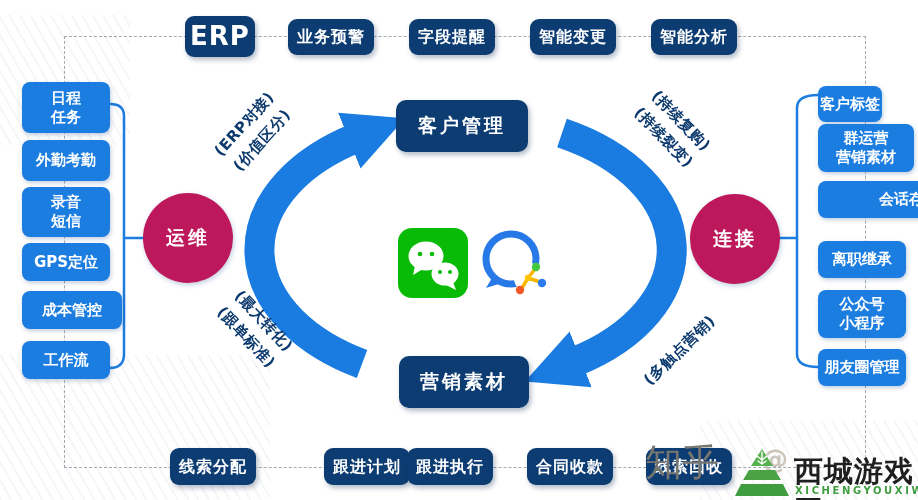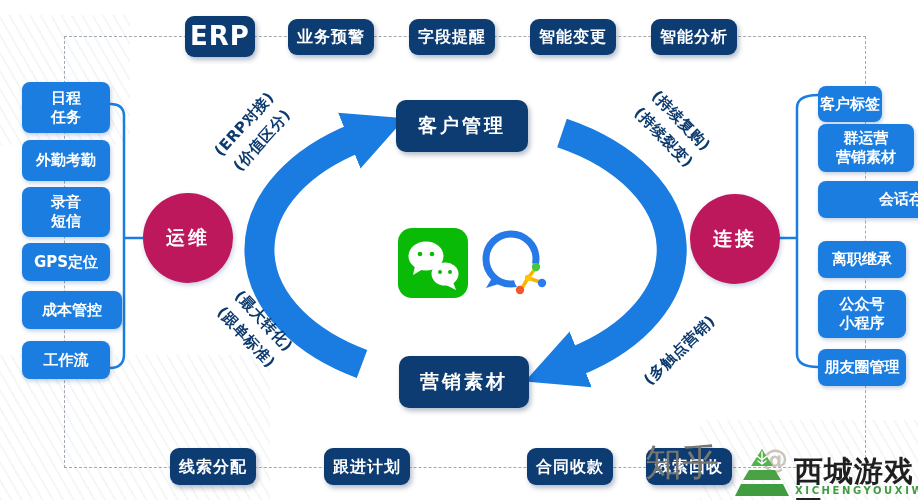--- a/index.html
+++ b/index.html
@@ -60,20 +60,21 @@
   </svg>
 
   <div class="box navy erp" style="left:185px;top:16px;width:70px;height:41px;">ERP</div>
   <div class="box navy" style="left:288px;top:19px;width:86px;height:36px;">业务预警</div>
   <div class="box navy" style="left:409px;top:19px;width:86px;height:36px;">字段提醒</div>
   <div class="box navy" style="left:530px;top:19px;width:86px;height:36px;">智能变更</div>
   <div class="box navy" style="left:651px;top:19px;width:86px;height:36px;text-align:center;">智能分析</div>
 
   <div class="box navy" style="left:170px;top:448px;width:86px;height:37px;">线索分配</div>
   <div class="box navy" style="left:290px;top:448px;width:86px;height:37px;margin-left:34px;">跟进计划</div>
+  <div class="box navy" style="left:407px;top:448px;width:86px;height:37px;">跟进执行</div>
   <div class="box navy" style="left:527px;top:448px;width:86px;height:37px;">合同收款</div>
   <div class="box navy" style="left:646px;top:448px;width:86px;height:37px;">线索回收</div>
 
   <div class="box blue" style="left:22px;top:82px;width:88px;height:51px;">日程
 任务</div>
   <div class="box blue" style="left:22px;top:140px;width:88px;height:41px;">外勤考勤</div>
   <div class="box blue" style="left:22px;top:187px;width:88px;height:50px;">录音
 短信</div>
   <div class="box blue" style="left:22px;top:243px;width:88px;height:38px;">GPS定位</div>
   <div class="box blue" style="left:22px;top:291px;width:100px;height:38px;">成本管控</div>

